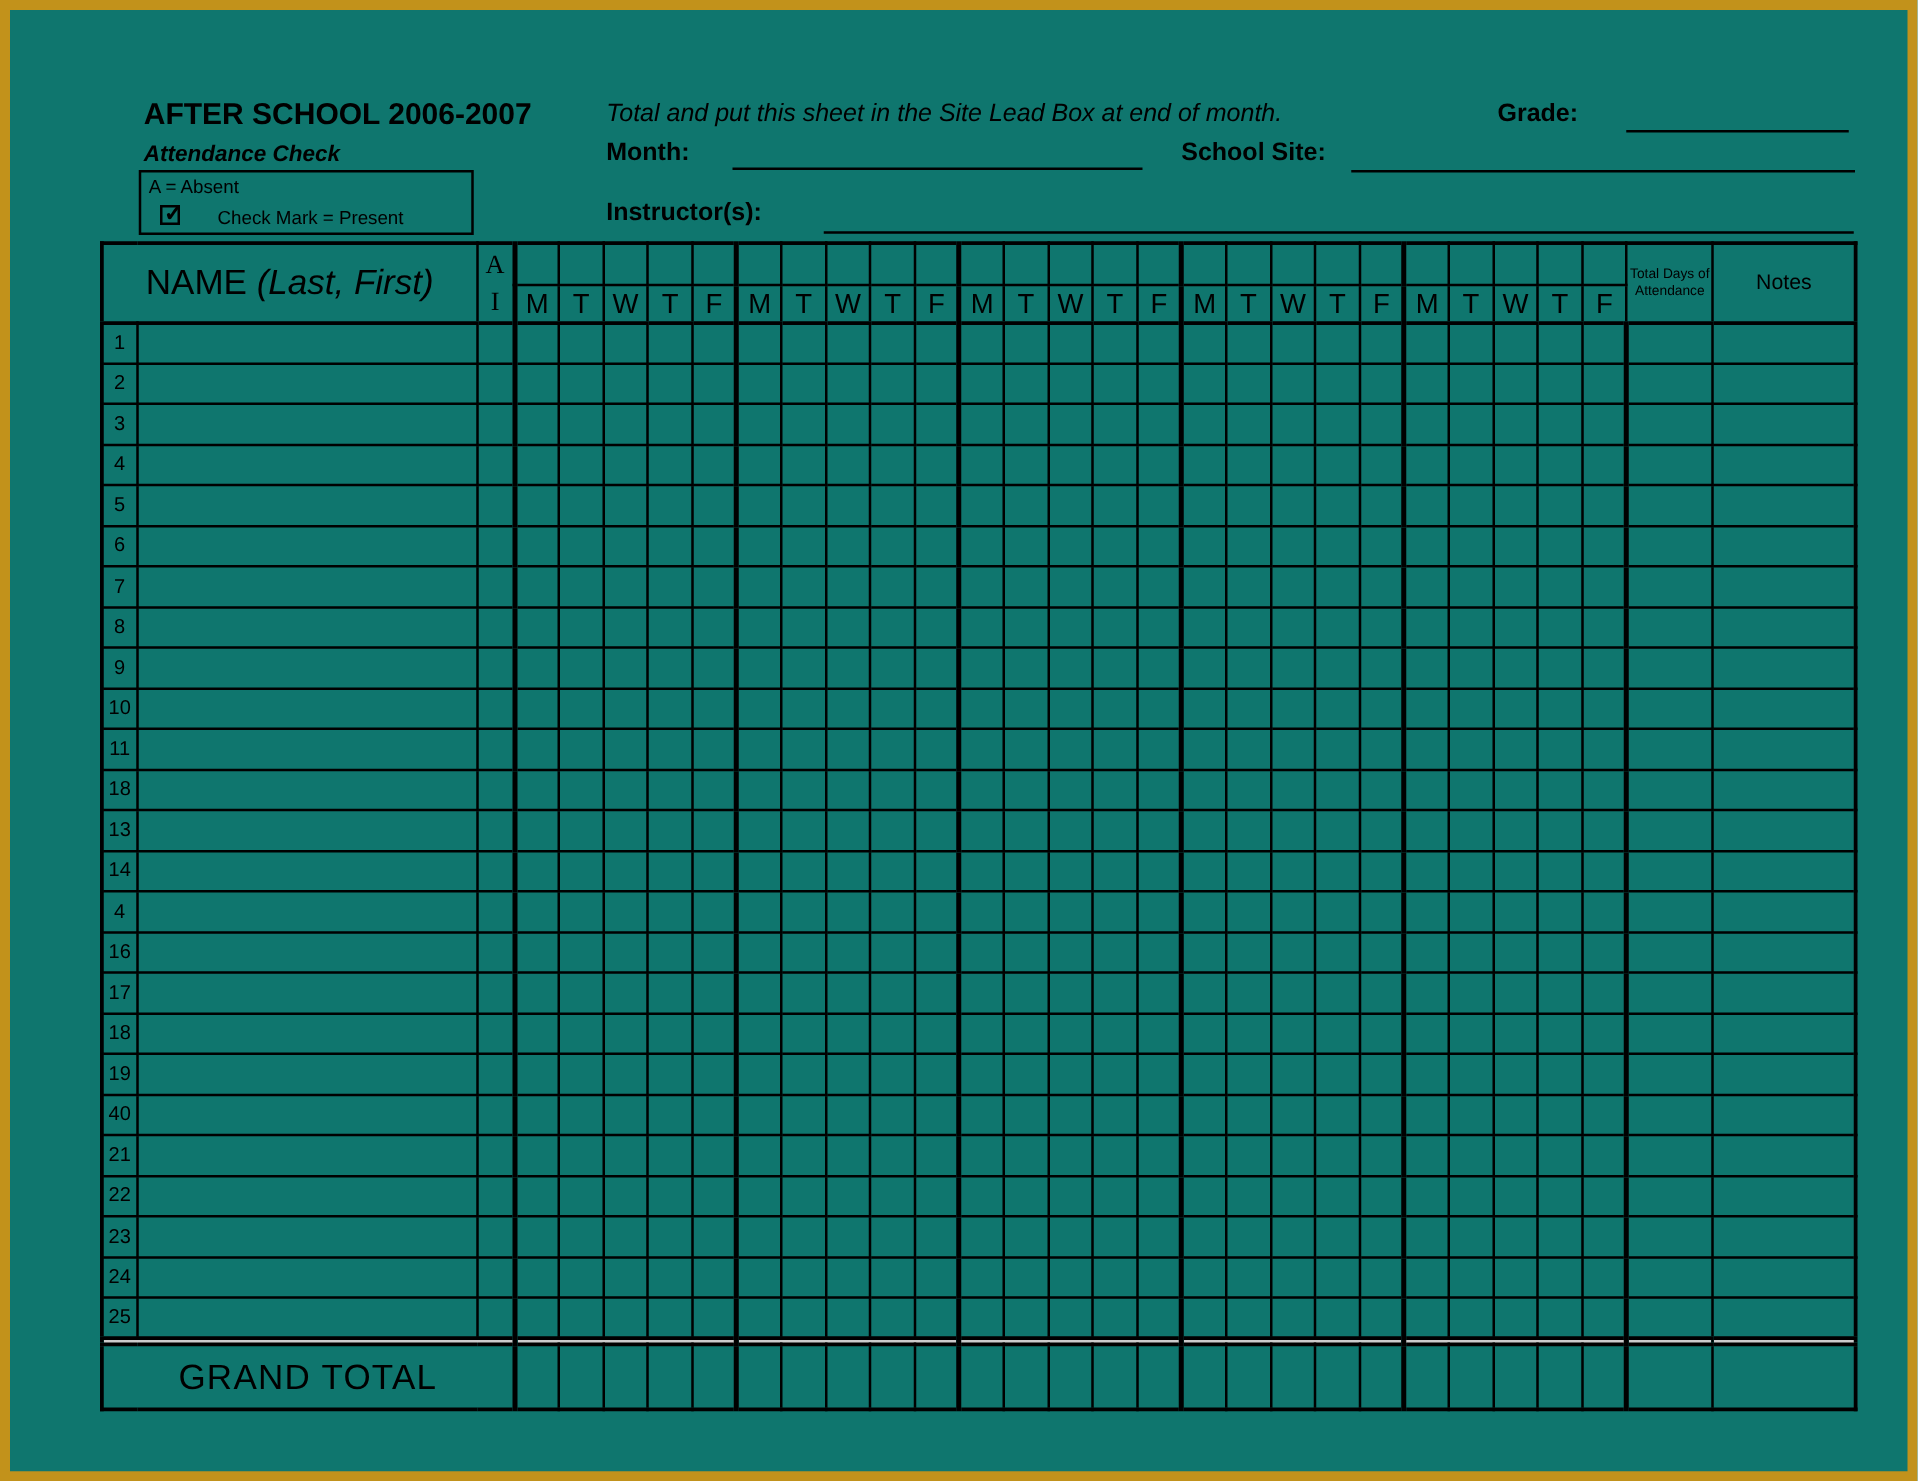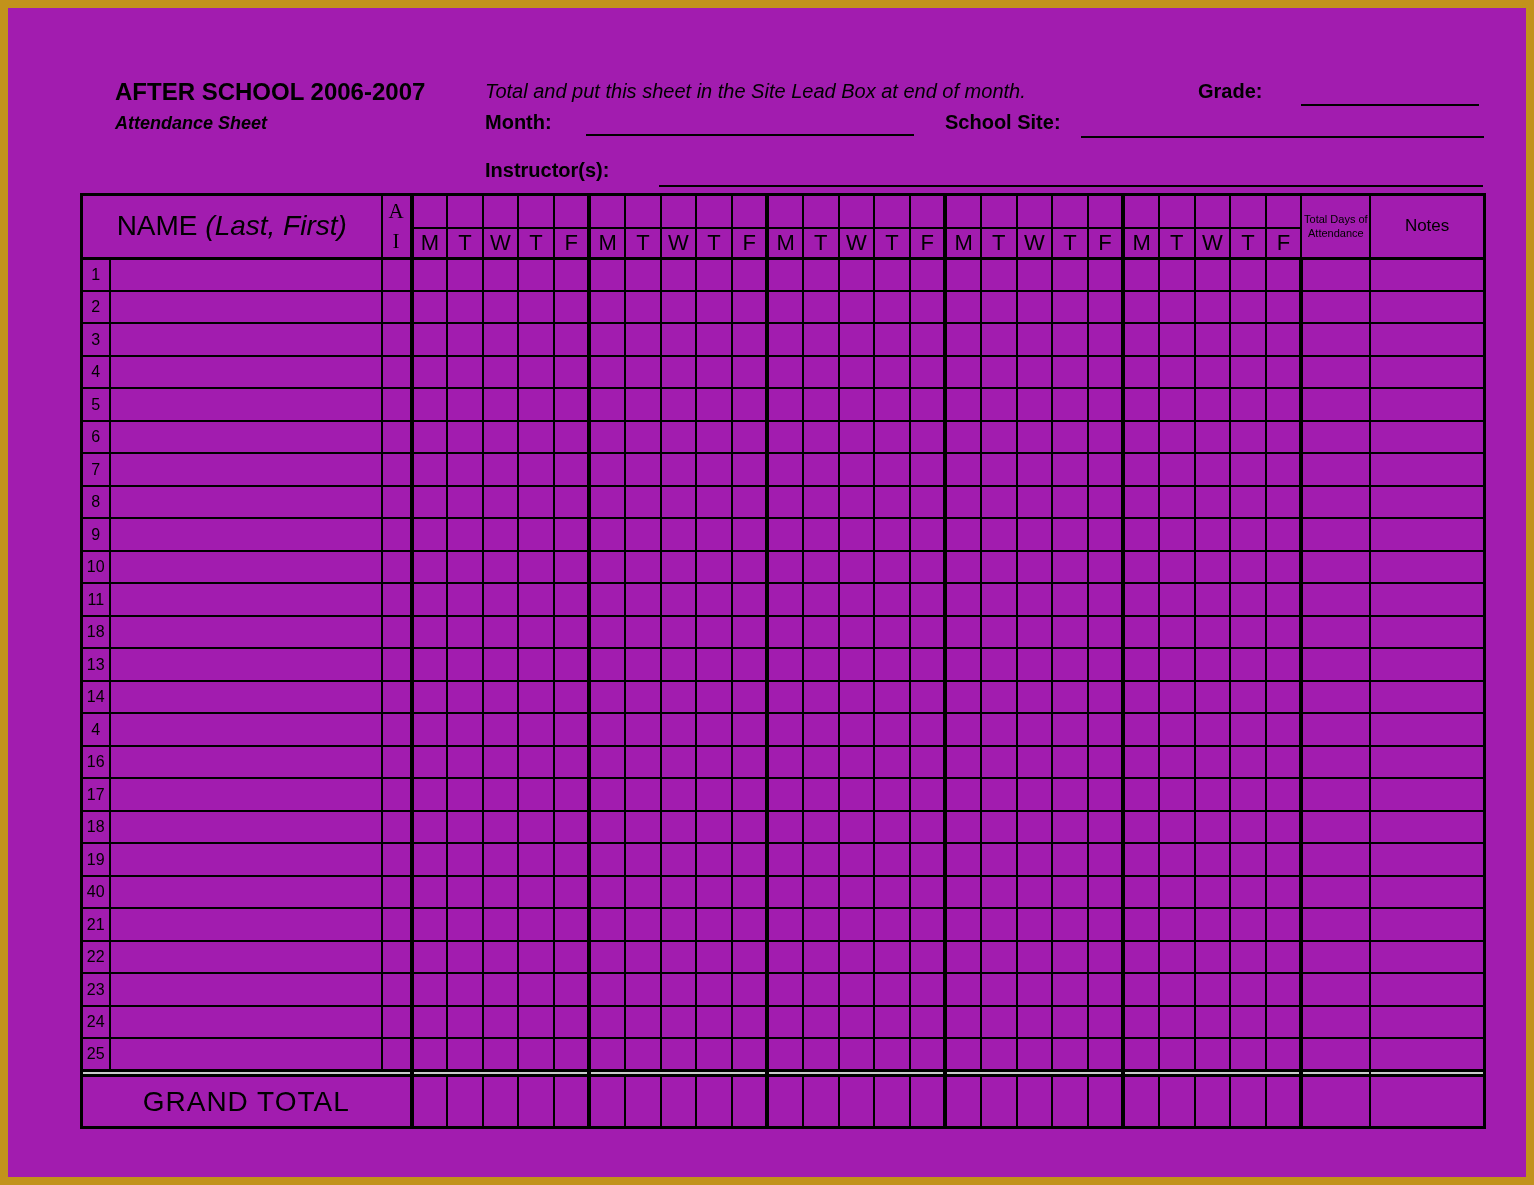--- a/index.html
+++ b/index.html
@@ -1,19 +1,19 @@
 <!DOCTYPE html>
 <html><head>
 <meta charset="utf-8">
 <style>
   html,body { margin:0; padding:0; background:#fff; }
   .page {
     position:relative; width:1534px; height:1185px;
     box-sizing:border-box; border:8px solid #C2921B;
-    background:#a21caf; overflow:hidden;
+    background:#0f766e; overflow:hidden;
     font-family:"Liberation Sans", sans-serif; color:#000;
   }
   .abs { position:absolute; }
 
   
   .title       { left:107px; top:70px;  font-size:24px; font-weight:bold; }
   .subtitle    { left:107px; top:105px; font-size:18px; font-weight:bold; font-style:italic; }
   .instruction { left:477px; top:72px;  font-size:20px; font-weight:normal; font-style:italic; }
   .lbl         { font-size:20px; font-weight:bold; }
   .month-lbl      { left:477px;  top:103px; }
@@ -71,22 +71,31 @@
   tr.sep-row td.plain { border-left:2px solid #000; border-right:2px solid #000; }
   tr.gt-row { height:52px; }
   td.gt-label { font-size:28px; letter-spacing:1px; }
 </style>
 </head>
 <body>
 
 <div class="page">
 
   <div class="abs title">AFTER SCHOOL 2006-2007</div>
-  <div class="abs subtitle">Attendance Sheet</div>
-
+  <div class="abs subtitle">Attendance Check</div>
+
+  <div class="abs legend">
+    <div class="legend-absent">A = Absent</div>
+    <div class="legend-check-row">
+      <span class="checkbox">
+          <span class="tick">✓</span>
+        </span>
+      <span class="legend-present">Check Mark = Present</span>
+    </div>
+  </div>
 
   <div class="abs instruction">Total and put this sheet in the Site Lead Box at end of month.</div>
 
   <div class="abs lbl month-lbl">Month:</div>
   <div class="abs fill-line month-line"></div>
 
   <div class="abs lbl school-lbl">School Site:</div>
   <div class="abs fill-line school-line"></div>
 
   <div class="abs lbl grade-lbl">Grade:</div>

